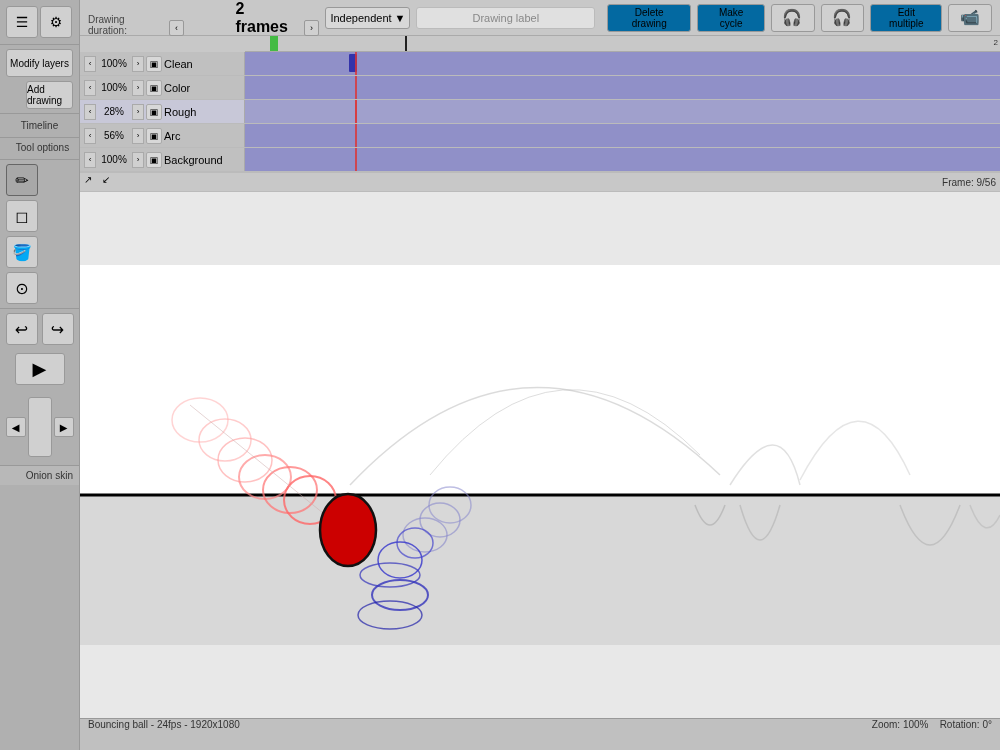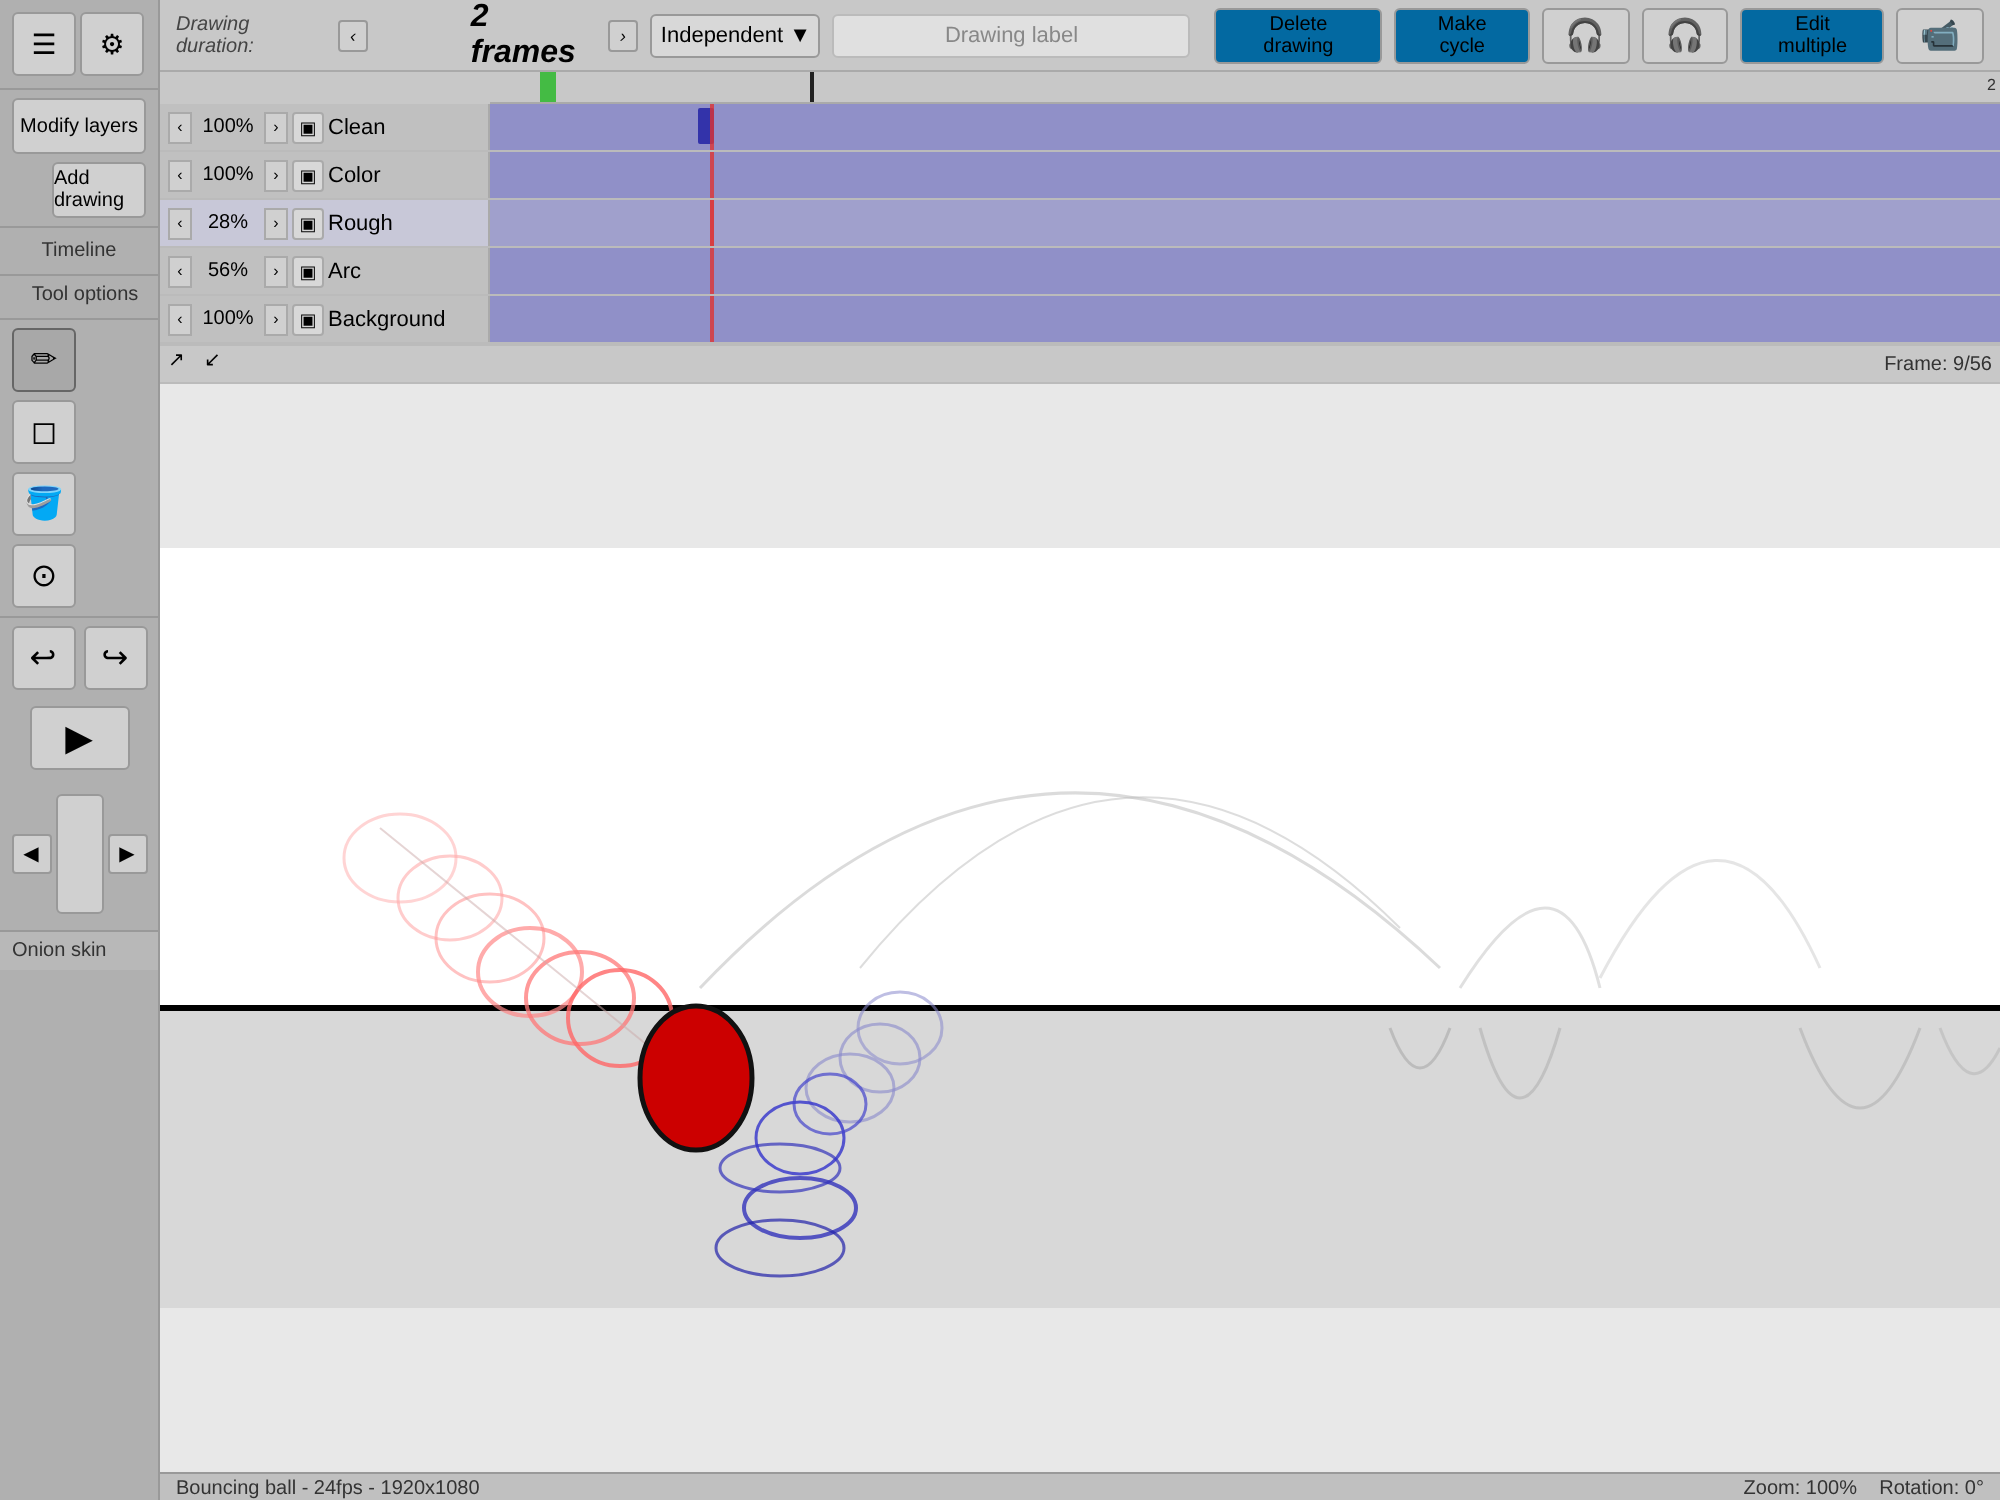--- a/index.html
+++ b/index.html
@@ -110,24 +110,23 @@
       background: #c8c8c8;
       display: flex;
       align-items: center;
       gap: 6px;
       padding: 0 8px;
       border-bottom: 1px solid #aaa;
       flex-shrink: 0;
     }
     .toolbar-item {
       display: flex;
-      align-items: center;
+      align-items: flex-end;
       gap: 3px;
       font-size: 11px;
-      font-style: italic;
     }
     .toolbar-label { font-size: 10px; color: #444; }
     .toolbar-nav-btn {
       width: 16px; height: 16px;
       background: #d0d0d0;
       border: 1px solid #999;
       display: flex; align-items: center; justify-content: center;
       cursor: pointer;
       font-size: 9px;
       border-radius: 2px;
@@ -282,40 +281,40 @@
       overflow: hidden;
     }
     #drawing-canvas {
       position: absolute;
       top: 0; left: 0;
       width: 100%; height: 100%;
     }
 
     
     #statusbar {
-      height: 14px;
+      height: 32px;
       background: #c0c0c0;
       display: flex;
-      align-items: flex-end;
+      align-items: flex-start;
       padding: 0 8px;
       border-top: 1px solid #999;
       font-size: 10px;
       color: #333;
       flex-shrink: 0;
     }
     .status-right {
       margin-left: auto;
     }
 
     
     .onion-skin-label {
       padding: 4px 6px;
       font-size: 10px;
       color: #333;
-      text-align: left;
+      text-align: right;
       background: #b8b8b8;
     }
   </style>
 </head>
 <body>
 
 <div id="sidebar">
 
   <div class="sidebar-top">
     <div class="sidebar-btn">☰</div>

